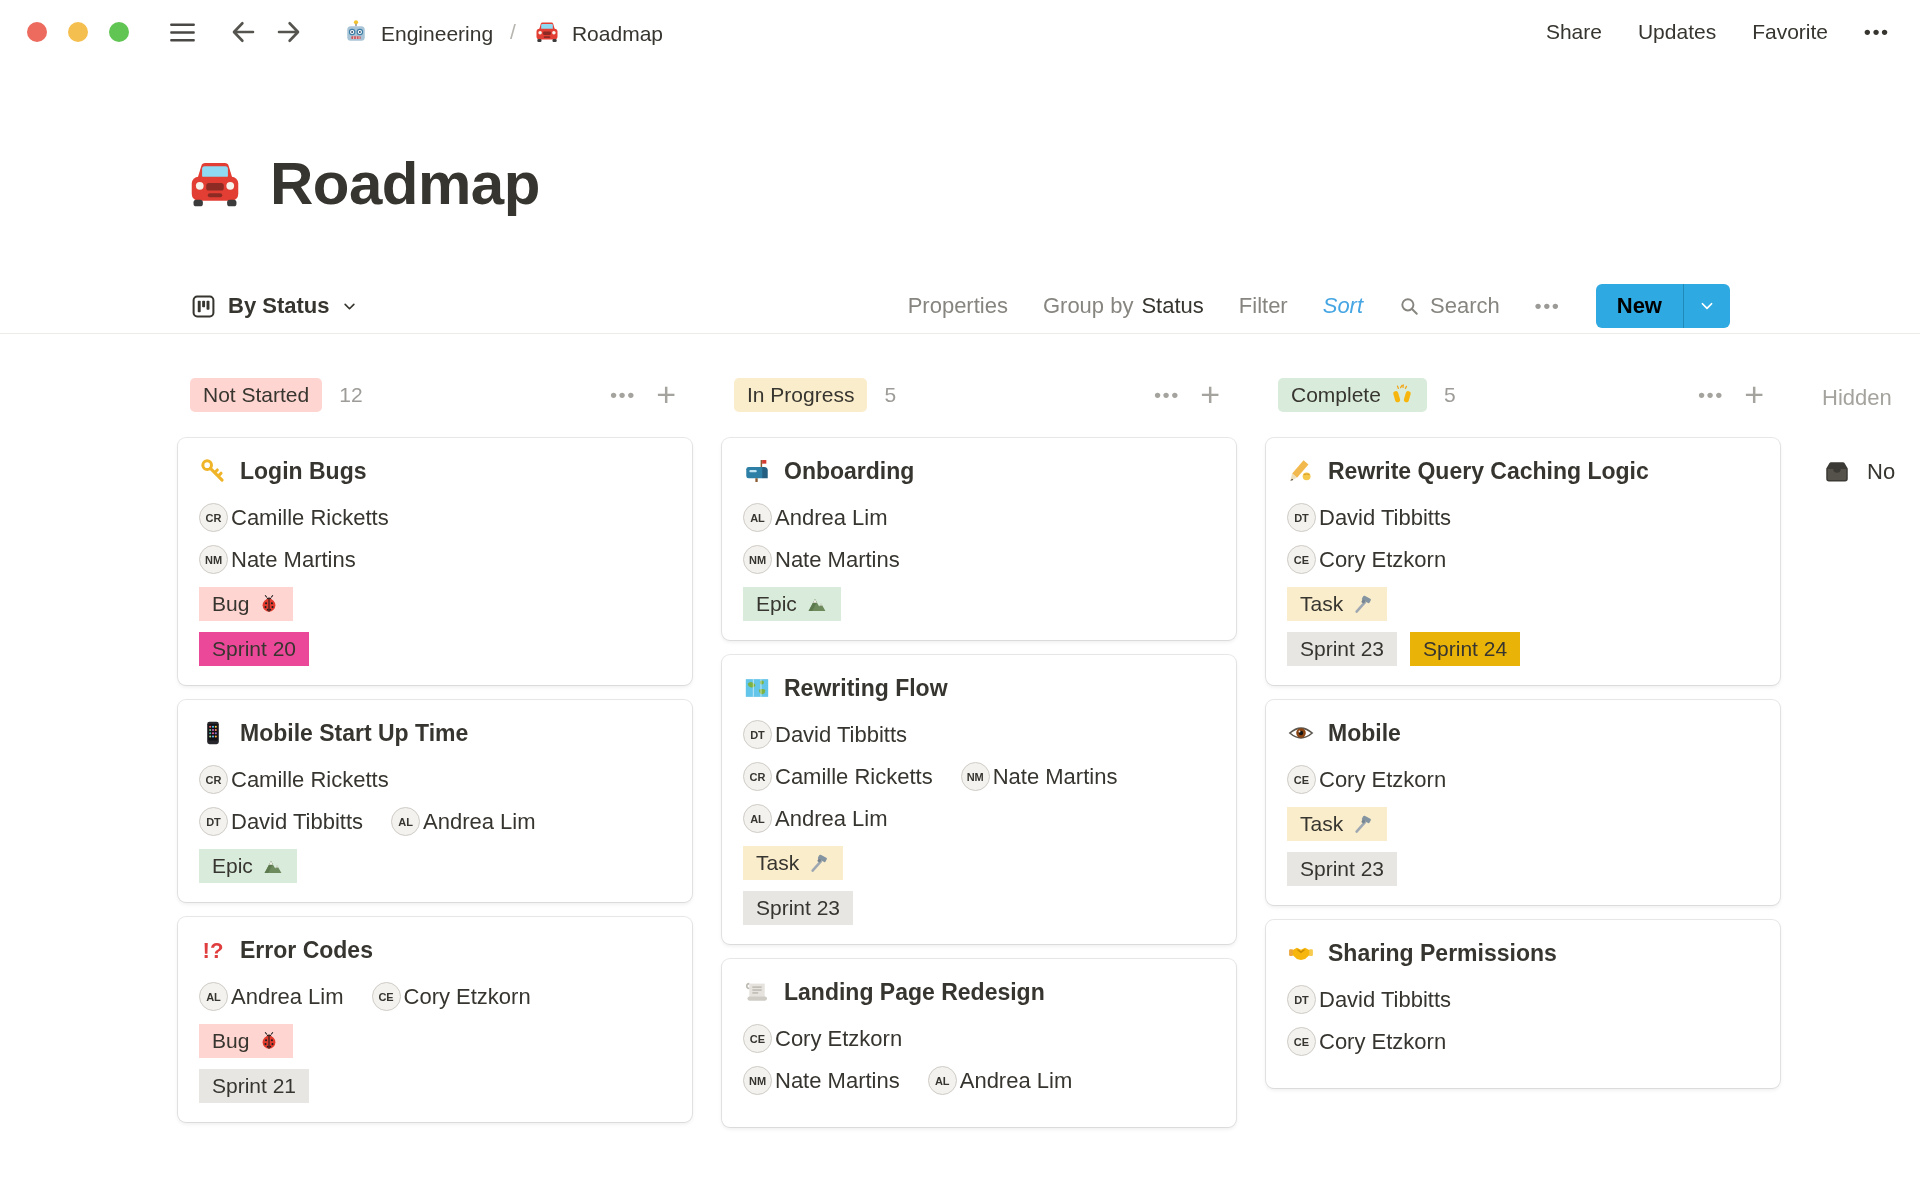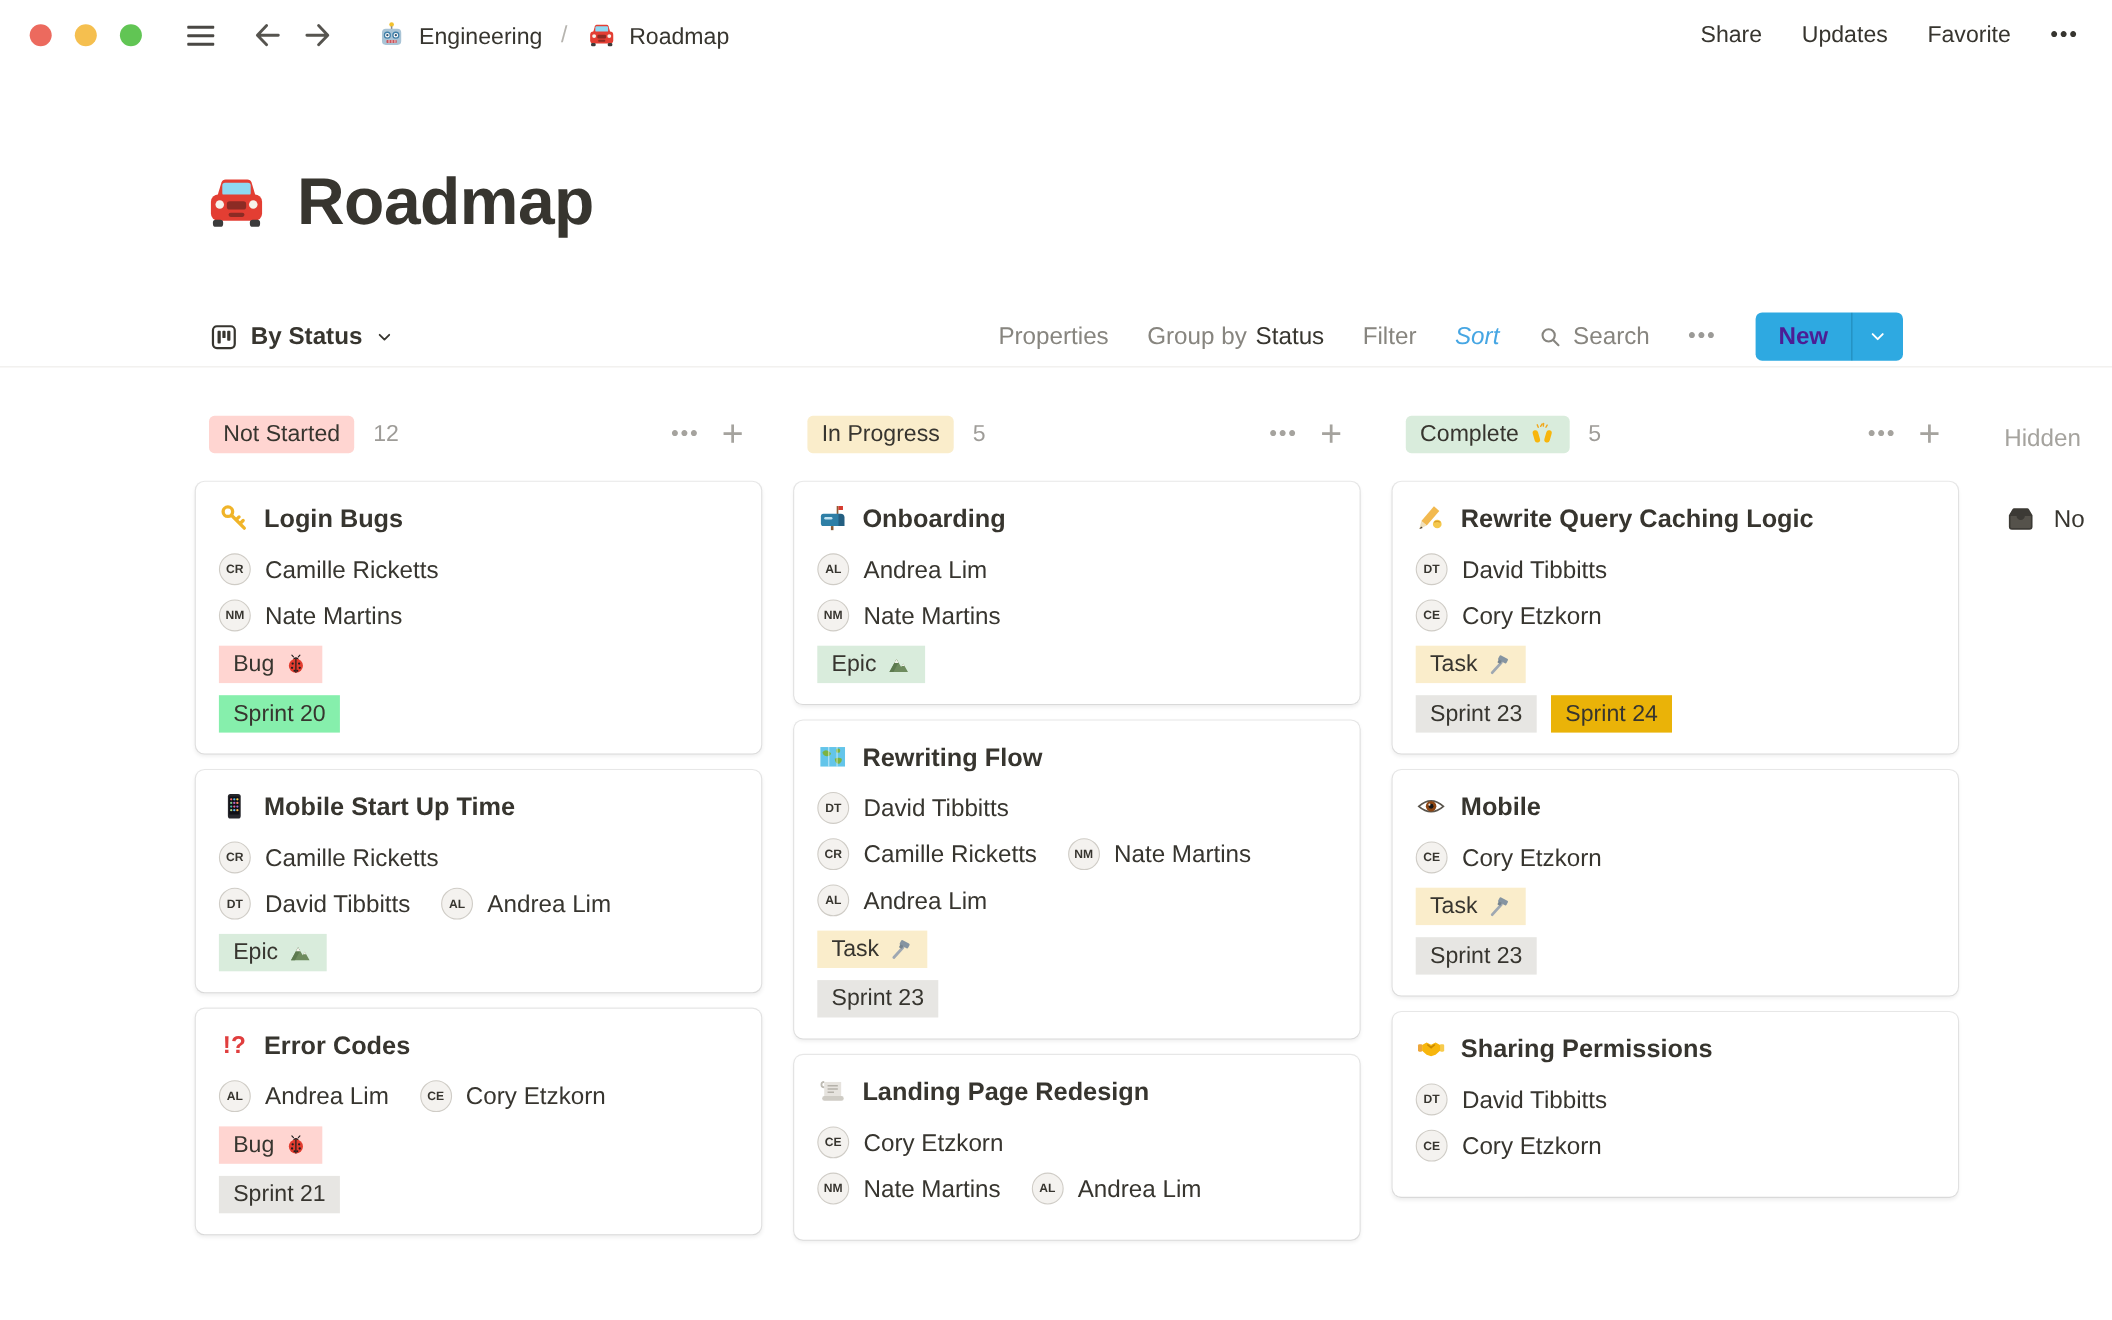--- a/index.html
+++ b/index.html
@@ -35,21 +35,21 @@
   .view-btn{display:flex;align-items:center;gap:11px;font-size:22px;font-weight:600;cursor:pointer}
   .view-ic{width:27px;height:27px}
   .chev-sm{width:19px;height:19px;color:#37352F}
   .toolbar-right{margin-left:auto;display:flex;align-items:center;gap:35px;font-size:22px;color:#87857F}
   .toolbar-right>*{cursor:pointer}
   .groupby .gb-value{color:#37352F;margin-left:8px}
   .search{display:flex;align-items:center;gap:9px}
   .search-ic{width:23px;height:23px}
   .tb-dots{letter-spacing:2px;font-size:19px;font-weight:700;color:#9ه}
   .tb-dots{color:#9B9A97}
-  .new-btn{display:flex;align-items:stretch;border-radius:6px;color:#4c1d95;font-size:22px;font-weight:600;overflow:hidden}
+  .new-btn{display:flex;align-items:stretch;border-radius:6px;color:#000000;font-size:22px;font-weight:600;overflow:hidden}
   .new-main{padding:9px 21px;display:flex;align-items:center}
   .new-chev{display:flex;align-items:center;padding:0 13px;border-left:1px solid rgba(10,80,110,0.35)}
   .new-chev .icon{width:20px;height:20px;color:#fff}
   .divider{height:1px;background:#EDECE9;width:100%;margin-top:0}
 
   
   .board{display:flex;gap:30px;padding:44px 0 0 178px;height:820px;overflow:hidden;align-items:flex-start}
   .column{width:514px;flex:none}
   .col-header{display:flex;align-items:center;padding:0 16px 0 12px;margin-bottom:26px}
   .badge{font-size:21px;padding:5px 13px;border-radius:5px;display:inline-flex;align-items:center;gap:9px;cursor:pointer}
@@ -57,21 +57,21 @@
   .count{color:#9E9C98;font-size:21px;margin-left:17px}
   .spacer{flex:1}
   .col-dots{color:#A5A39E;font-size:19px;letter-spacing:2px;font-weight:700;margin-right:20px;cursor:pointer}
   .col-plus{color:#A5A39E;font-size:34px;font-weight:300;line-height:0.8;cursor:pointer}
   .card{background:#fff;border-radius:8px;margin-bottom:15px;padding:19px 21px;cursor:pointer;
         box-shadow:0 0 0 1px rgba(15,15,15,0.09),0 2px 4px rgba(15,15,15,0.08)}
   .card-title-row{display:flex;align-items:center;gap:13px;margin-bottom:18px}
   .card-ic{width:28px;height:28px}
   .card-title{font-size:23px;font-weight:600}
   .person-row{display:flex;align-items:center;gap:28px;margin-bottom:13px}
-  .person{display:inline-flex;align-items:center;gap:13px}
+  .person{display:inline-flex;align-items:center;gap:3px}
   .avatar{width:29px;height:29px;border-radius:50%;background:#F4F2EF;border:1px solid #CFCCC6;box-sizing:border-box;
           display:inline-flex;align-items:center;justify-content:center;font-size:11px;font-weight:700;color:#37352F}
   .person-name{font-size:22px}
   .tag-row{display:flex;gap:13px;margin-top:11px}
   .tag{display:inline-flex;align-items:center;gap:9px;font-size:21px;padding:5px 13px;border-radius:0}
   .tag-ic{width:22px;height:22px}
 
   
   .hidden-col{flex:none;width:240px;margin-left:12px;padding-top:7px}
   .hidden-label{color:#A5A39E;font-size:22px}
@@ -258,21 +258,21 @@
                 <circle cx="15.2" cy="11.2" r="1.15" fill="#1F1F1F"></circle>
                 <circle cx="8.2" cy="15.4" r="1.15" fill="#1F1F1F"></circle>
                 <circle cx="15.8" cy="15.4" r="1.15" fill="#1F1F1F"></circle>
                 <circle cx="10.6" cy="18.2" r="1" fill="#1F1F1F"></circle>
                 <circle cx="13.4" cy="18.2" r="1" fill="#1F1F1F"></circle>
               </svg>
             </span>
           </span>
         </div>
         <div class="tag-row">
-          <span class="tag" style="background:#86efac">
+          <span class="tag" style="background:#ec4899">
             <span>Sprint 20</span>
           </span>
         </div>
       </div>
       <div class="card">
         <div class="card-title-row">
           <span class="icon card-ic">
             <svg viewBox="0 0 24 24">
               <rect x="7" y="2.4" width="10" height="19.2" rx="2" fill="#26262B"></rect>
               <rect x="8" y="4.4" width="8" height="14" fill="#101016"></rect>

